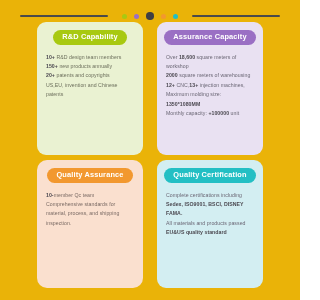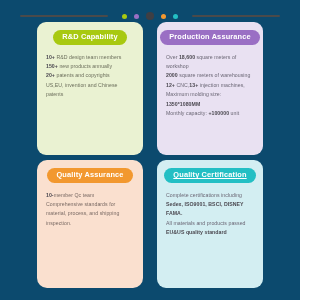--- a/index.html
+++ b/index.html
@@ -10,21 +10,21 @@
     width: 300px;
     height: 300px;
     background: #ffffff;
     font-family: "Liberation Sans", sans-serif;
     overflow: hidden;
   }
   .page {
     position: relative;
     width: 300px;
     height: 300px;
-    background: #0c4a6e;
+    background: #eab308;
   }
 
   
   .deco {
     position: absolute;
     top: 9px;
     left: 0;
     width: 300px;
     height: 14px;
     display: flex;
@@ -86,21 +86,21 @@
     font-weight: bold;
     font-size: 7.4px;
     letter-spacing: 0.15px;
     padding: 3.4px 9px 3.8px 9px;
     white-space: nowrap;
     line-height: 1;
   }
   .badge-green  { background: #a8c911; }
   .badge-purple { background: #9a6fc4; }
   .badge-orange { background: #f2982f; }
-  .badge-teal   { background: #23bfc4; text-decoration: underline; }
+  .badge-teal   { background: #23bfc4; }
 
   .body-text {
     margin: 8px 9px 0 9px;
     font-size: 5.2px;
     line-height: 9.4px;
     color: #6d6a70;
     letter-spacing: 0.05px;
   }
   .body-text .ln { display: block; }
   .body-text b { color: #4b4850; font-weight: bold; }
@@ -135,21 +135,21 @@
         <div class="body-text">
           <span class="ln"><b>10+</b><span> R&amp;D design team members</span></span>
           <span class="ln"><b>150+</b><span> new products annually</span></span>
           <span class="ln"><b>20+</b><span> patents and copyrights</span></span>
           <span class="ln"><span>US,EU, invention and Chinese</span></span>
           <span class="ln"><span>patents</span></span>
         </div>
       </div>
       <div class="card card-purple" style="background: rgb(233, 225, 242);">
         <div class="badge-wrap">
-          <span class="badge badge-purple" style="background: rgb(154, 111, 196);">Production Assurance</span>
+          <span class="badge badge-purple" style="background: rgb(154, 111, 196);">Assurance Capacity</span>
         </div>
         <div class="body-text">
           <span class="ln"><span>Over </span><b>18,600</b><span> square meters of</span></span>
           <span class="ln"><span>workshop</span></span>
           <span class="ln"><b>2000</b><span> square meters of warehousing</span></span>
           <span class="ln"><b>12+</b><span> CNC,</span><b>13+</b><span> injection machines,</span></span>
           <span class="ln"><span>Maximum molding size:</span></span>
           <span class="ln"><b>1350*1080MM</b></span>
           <span class="ln"><span>Monthly capacity: </span><b>+100000</b><span> unit</span></span>
         </div>

